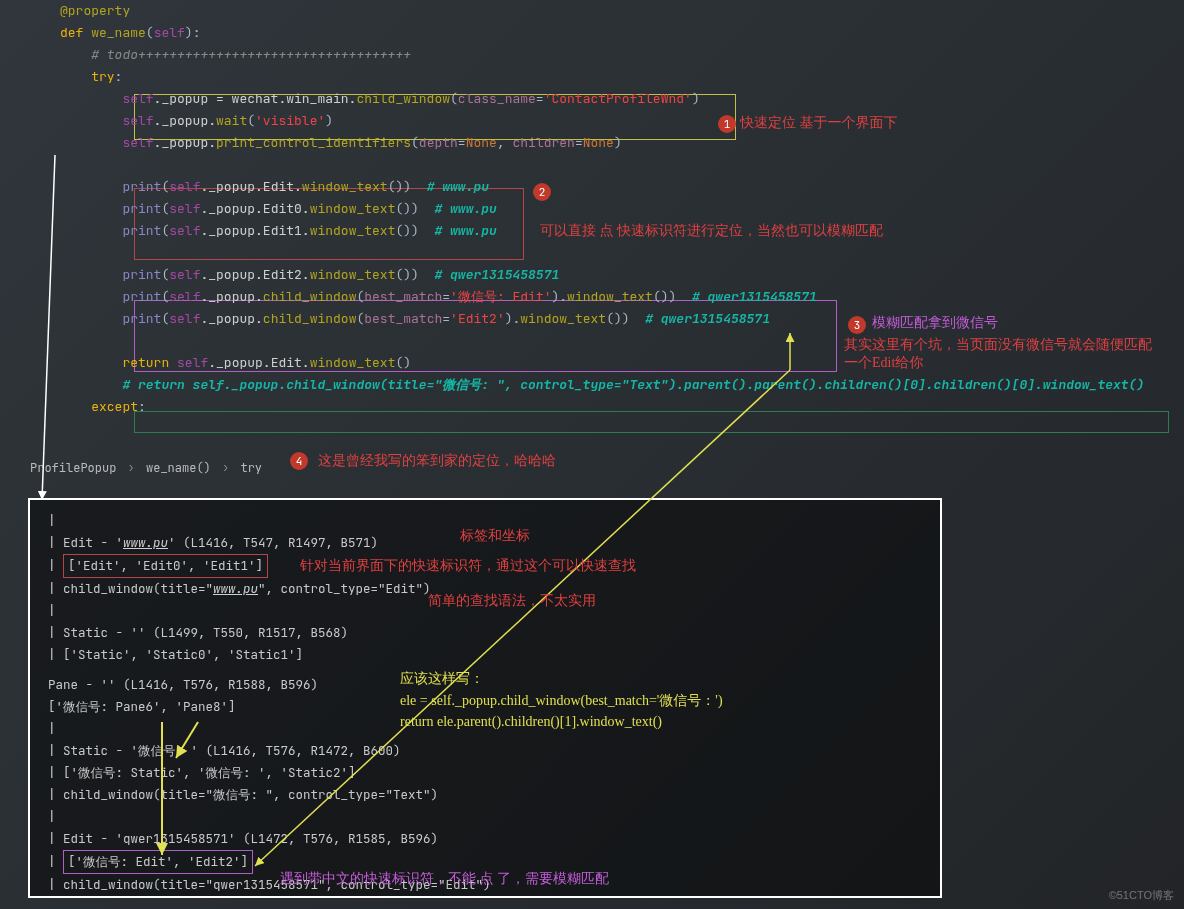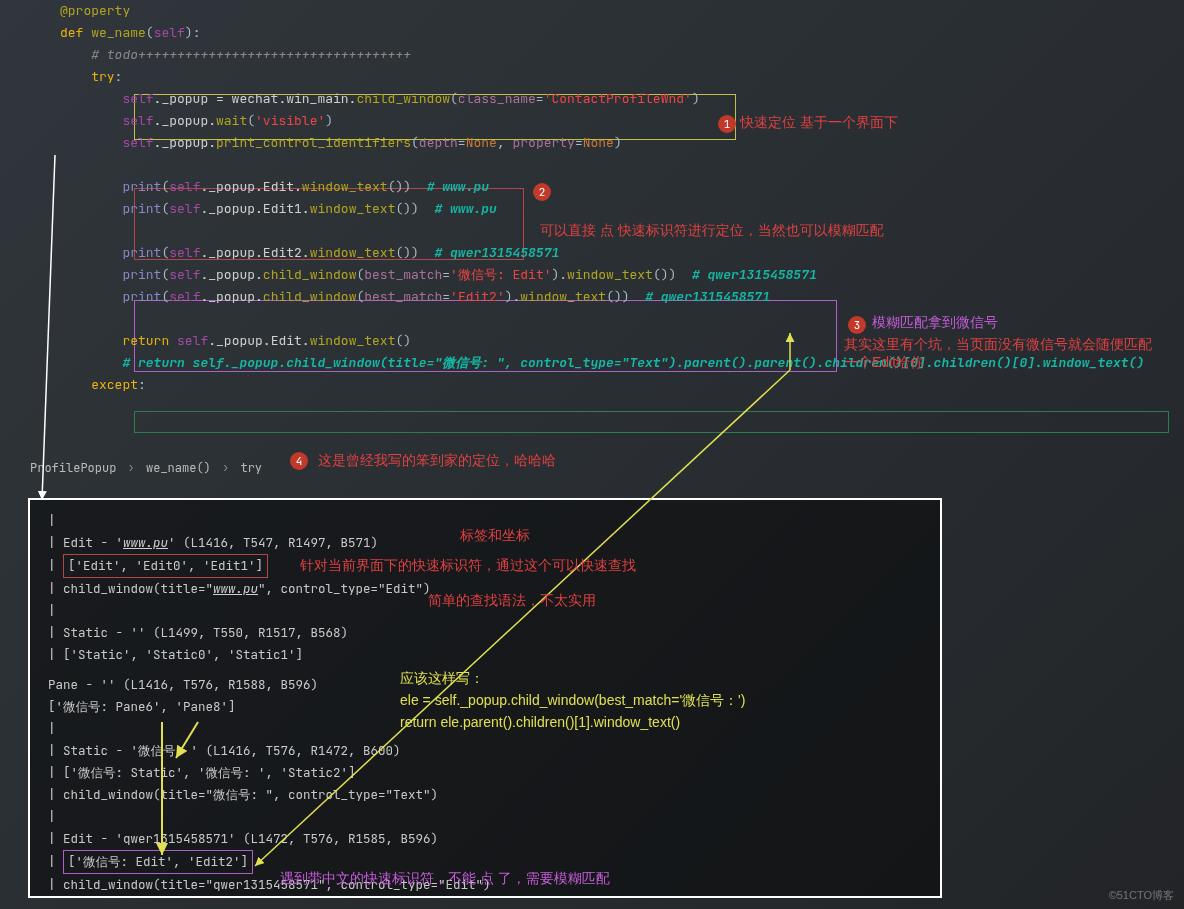--- a/index.html
+++ b/index.html
@@ -56,21 +56,21 @@
     pointer-events:none;
   }
 
   .badge {
     position: absolute; width: 18px; height: 18px; border-radius: 50%;
     background: #c0392b; color: #fff; font-size: 11px;
     display: flex; align-items: center; justify-content: center;
     z-index: 5;
   }
   .anno {
-    position: absolute; font-family: Liberation Sans, sans-serif;
+    position: absolute; font-family: Liberation Serif, serif;
     font-size: 14px; z-index: 5; white-space: pre;
   }
   .anno.red { color: #e04040; }
   .anno.violet { color: #c45cd8; }
   .anno.yellow { color: #e0e050; text-align: center; }
 
   .breadcrumbs {
     position: absolute; left: 30px; top: 460px;
     color: #bbb; font-size: 12px;
   }
@@ -98,25 +98,26 @@
 <body>
 
 <div class="code-area">
   <div class="line"><span class="decorator">@property</span></div>
   <div class="line"><span class="kw">def</span><span class="fn2"> we_name</span><span>(</span><span class="self">self</span><span>):</span></div>
   <div class="line">    <span class="todo"># todo+++++++++++++++++++++++++++++++++++</span></div>
   <div class="line">    <span class="kw">try</span><span>:</span></div>
 
   <div class="line">        <span class="self">self</span><span class="attr">._popup = wechat.win_main.</span><span class="fn2">child_window</span><span>(</span><span class="kwarg">class_name</span><span>=</span><span class="str">'ContactProfileWnd'</span><span>)</span></div>
   <div class="line">        <span class="self">self</span><span class="attr">._popup.</span><span class="fn2">wait</span><span>(</span><span class="str">'visible'</span><span>)</span></div>
-  <div class="line">        <span class="self">self</span><span class="attr">._popup.</span><span class="fn2">print_control_identifiers</span><span>(</span><span class="kwarg">depth</span><span>=</span><span class="none">None</span><span>, </span><span class="kwarg">property</span><span>=</span><span class="none">None</span><span>)</span></div>
+  <div class="line">        <span class="self">self</span><span class="attr">._popup.</span><span class="fn2">print_control_identifiers</span><span>(</span><span class="kwarg">depth</span><span>=</span><span class="none">None</span><span>, </span><span class="kwarg">children</span><span>=</span><span class="none">None</span><span>)</span></div>
 
   <div class="line"> </div>
 
   <div class="line">        <span class="builtin">print</span><span>(</span><span class="self">self</span><span class="attr">._popup.Edit.</span><span class="fn2">window_text</span><span>())</span>  <span class="comment"># www.pu</span></div>
+  <div class="line">        <span class="builtin">print</span><span>(</span><span class="self">self</span><span class="attr">._popup.Edit0.</span><span class="fn2">window_text</span><span>())</span>  <span class="comment"># www.pu</span></div>
   <div class="line">        <span class="builtin">print</span><span>(</span><span class="self">self</span><span class="attr">._popup.Edit1.</span><span class="fn2">window_text</span><span>())</span>  <span class="comment"># www.pu</span></div>
 
   <div class="line"> </div>
 
   <div class="line">        <span class="builtin">print</span><span>(</span><span class="self">self</span><span class="attr">._popup.Edit2.</span><span class="fn2">window_text</span><span>())</span>  <span class="comment"># qwer1315458571</span></div>
   <div class="line">        <span class="builtin">print</span><span>(</span><span class="self">self</span><span class="attr">._popup.</span><span class="fn2">child_window</span><span>(</span><span class="kwarg">best_match</span><span>=</span><span class="str">'微信号: Edit'</span><span>).</span><span class="fn2">window_text</span><span>())</span>  <span class="comment"># qwer1315458571</span></div>
   <div class="line">        <span class="builtin">print</span><span>(</span><span class="self">self</span><span class="attr">._popup.</span><span class="fn2">child_window</span><span>(</span><span class="kwarg">best_match</span><span>=</span><span class="str">'Edit2'</span><span>).</span><span class="fn2">window_text</span><span>())</span>  <span class="comment"># qwer1315458571</span></div>
 
   <div class="line"> </div>
 

